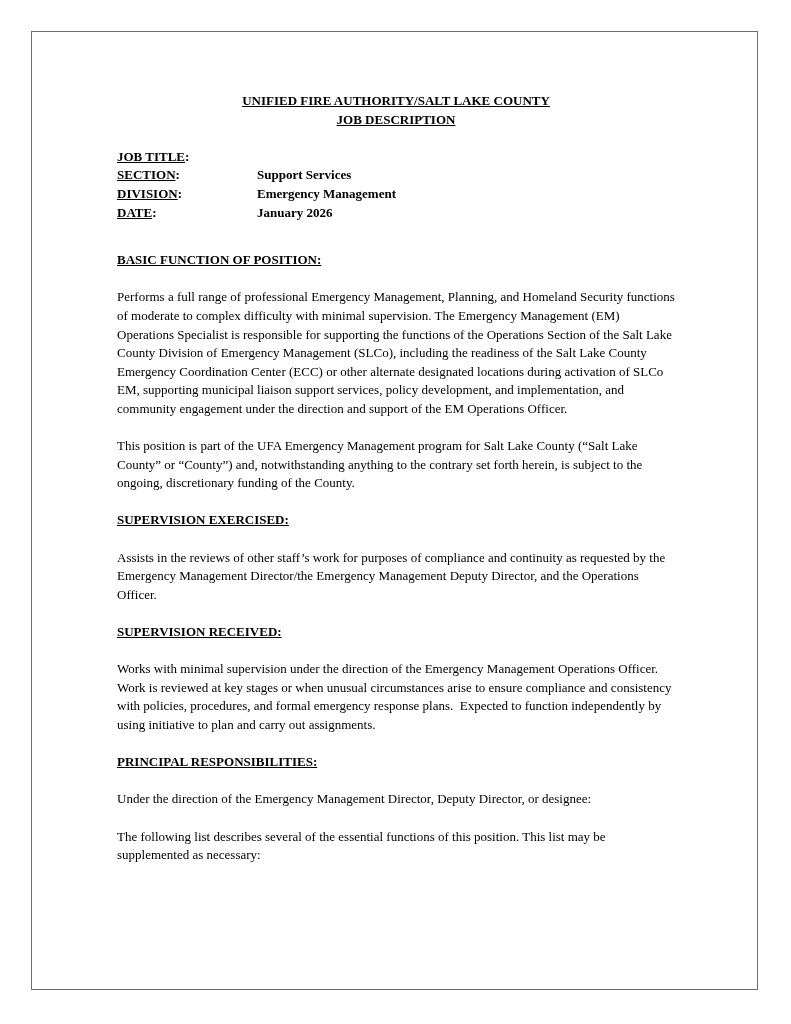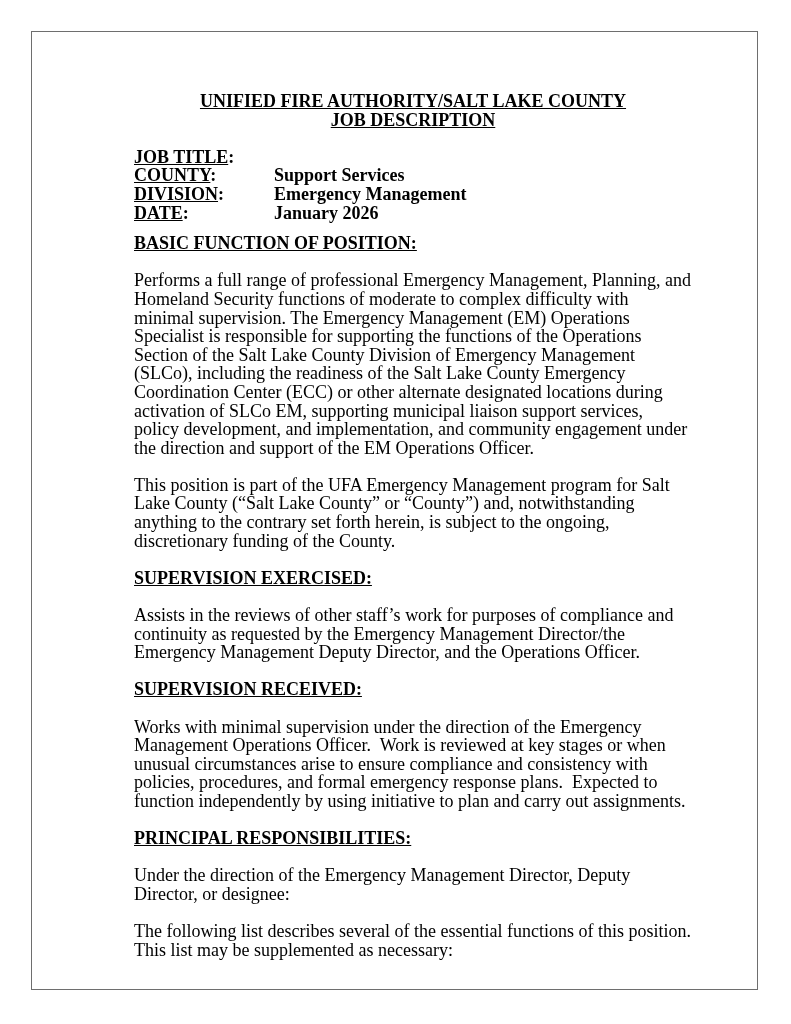--- a/index.html
+++ b/index.html
@@ -20,36 +20,36 @@
     position: absolute;
     left: 31px;
     top: 31px;
     width: 727px;
     height: 959px;
     border: 1.5px solid #6e6e6e;
     box-sizing: border-box;
   }
   .content {
     position: absolute;
-    left: 134px;
+    left: 117px;
     top: 92px;
     width: 558px;
-    font-size: 18px;
+    font-size: 13px;
     line-height: 18.6px;
   }
   .doc-title {
     text-align: center;
     font-weight: bold;
     margin-bottom: 18.6px;
   }
   .doc-title .tline {
     text-decoration: underline;
   }
   .meta-block {
-    margin-bottom: 12px;
+    margin-bottom: 29px;
     font-weight: bold;
   }
   .meta-row {
     display: flex;
   }
   .meta-label-cell {
     width: 140px;
     flex: 0 0 140px;
   }
   .meta-label-cell .u {
@@ -76,21 +76,21 @@
     <div class="doc-title">
       <div class="tline">UNIFIED FIRE AUTHORITY/SALT LAKE COUNTY</div>
       <div class="tline">JOB DESCRIPTION</div>
     </div>
 
     <div class="meta-block">
       <div class="meta-row">
         <span class="meta-label-cell"><span class="u">JOB TITLE</span><span>:</span></span>
       </div>
       <div class="meta-row">
-        <span class="meta-label-cell"><span class="u">COUNTY</span><span>:</span></span>
+        <span class="meta-label-cell"><span class="u">SECTION</span><span>:</span></span>
         <span class="meta-value">Support Services</span>
       </div>
       <div class="meta-row">
         <span class="meta-label-cell"><span class="u">DIVISION</span><span>:</span></span>
         <span class="meta-value">Emergency Management</span>
       </div>
       <div class="meta-row">
         <span class="meta-label-cell"><span class="u">DATE</span><span>:</span></span>
         <span class="meta-value">January 2026</span>
       </div>

